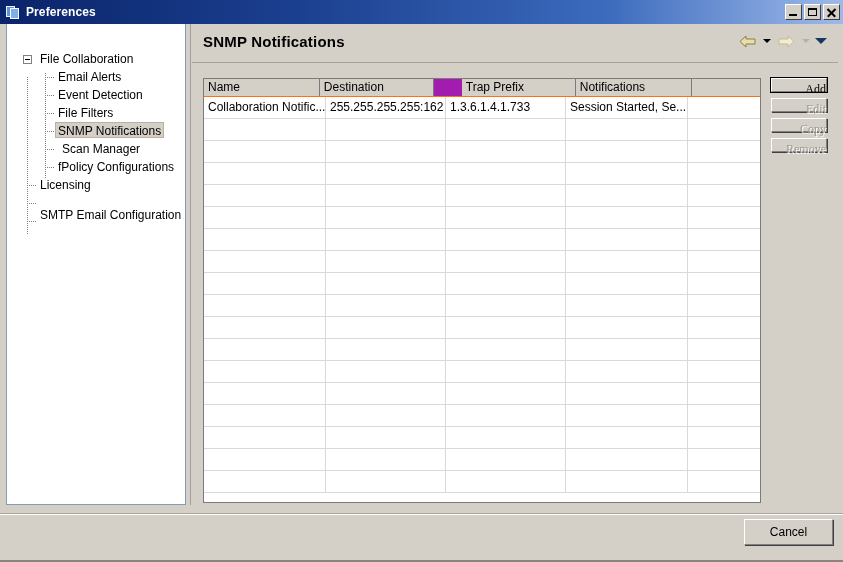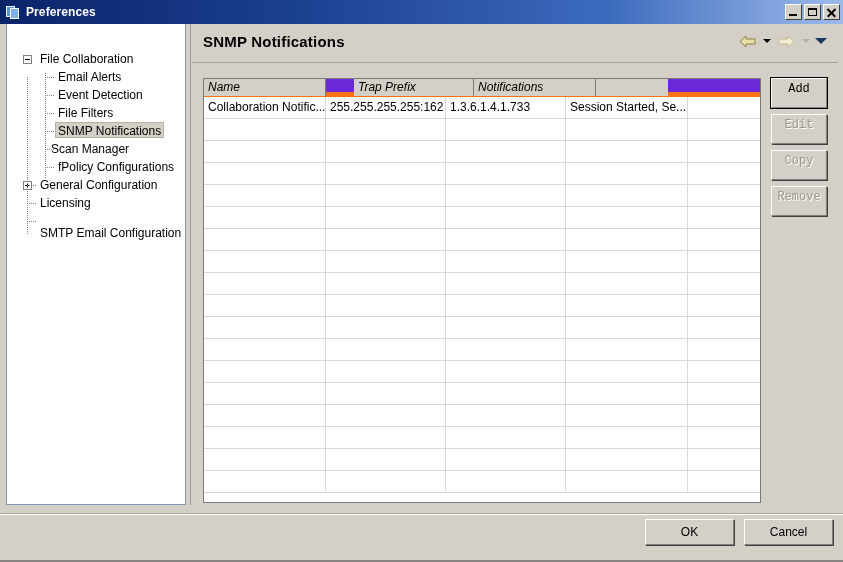--- a/index.html
+++ b/index.html
@@ -259,24 +259,23 @@
     left: 12px; top: 54px;
     width: 558px; height: 425px;
     background: #ffffff;
     border: 1px solid #7a7a7a;
     box-sizing: border-box;
     overflow: hidden;
   }
   .thead {
     display: flex;
     height: 18px;
-    background: #6d28d9;
-    border-bottom: 5px solid #f97316;
-    box-sizing: border-box;
-    font-style: italic;
+    background: #a21caf;
+    border-bottom: 1px solid #f97316;
+    box-sizing: border-box;
   }
   .th {
     height: 17px;
     line-height: 17px;
     font-size: 12px;
     color: #000;
     padding-left: 4px;
     box-sizing: border-box;
     border-right: 1px solid #7a7a7a;
     background: #d4d0c8;
@@ -306,33 +305,33 @@
   }
   .td:last-child { border-right: none; }
 
   
   .side-buttons {
     position: absolute;
     left: 580px; top: 54px;
     width: 56px;
   }
   .sbtn {
-    width: 56px; height: 30px;
+    width: 56px; height: 14px;
     margin-bottom: 6px;
     background: #d4d0c8;
     border-top: 1px solid #ffffff;
     border-left: 1px solid #ffffff;
     border-right: 1px solid #808080;
     border-bottom: 1px solid #808080;
     box-shadow: 1px 1px 0 #404040;
     box-sizing: border-box;
-    font-family: Liberation Mono, monospace;
+    font-family: Liberation Serif, serif;
     font-size: 12px;
     color: #000;
-    text-align: center;
+    text-align: right;
     line-height: 20px;
     cursor: default;
     position: relative;
   }
   .sbtn.default {
     outline: 1px solid #000000;
     outline-offset: 0px;
   }
   .sbtn.disabled { color: #9c9890; text-shadow: 1px 1px 0 #ffffff; }
 
@@ -422,28 +421,24 @@
           <div class="tnode">
             <span class="lbl" style="left: 48px;">Event Detection</span>
           </div>
           <div class="tnode">
             <span class="lbl" style="left: 48px;">File Filters</span>
           </div>
           <div class="tnode sel">
             <span class="lbl" style="left: 48px;">SNMP Notifications</span>
           </div>
           <div class="tnode">
-            <span class="lbl" style="left: 41px;">Scan Manager</span>
+            <span class="lbl" style="left: 52px;">Scan Manager</span>
           </div>
           <div class="tnode">
             <span class="lbl" style="left: 48px;">fPolicy Configurations</span>
-          </div>
-          <div class="tnode">
-            <span class="exp plus" style="left: 16px;"></span>
-            <span class="lbl" style="left: 30px;">General Configuration</span>
           </div>
           <div class="tnode">
             <span class="lbl" style="left: 30px;">Licensing</span>
           </div>
           <div class="tnode">
             <span class="lbl" style="left: 30px; margin-top: 12px;">SMTP Email Configuration</span>
           </div>
           <div class="vline" style="left: 20px; top: 27px; height: 158px;"></div>
           <div class="hline" style="left: 20px; top: 135px; width: 10px;"></div>
           <div class="hline" style="left: 20px; top: 153px; width: 10px;"></div>
@@ -481,20 +476,21 @@
         <div class="nav-caret">
           <span class="caret-tri big"></span>
         </div>
       </div>
 
       <div class="title-sep"></div>
 
       <div class="table-outer">
         <div class="thead" id="thead">
             <div class="th" style="width: 122px;">Name</div>
+            <div class="th" style="width: 120px;">Destination</div>
             <div class="th" style="width: 120px; margin-left: 28px;">Trap Prefix</div>
             <div class="th" style="width: 122px;">Notifications</div>
             <div class="th" style="width: 72px;"></div>
           </div>
         <div class="tbody" id="tbody">
             <div class="trow">
               <div class="td" style="width: 122px;">Collaboration Notific...</div>
               <div class="td" style="width: 120px;">255.255.255.255:162</div>
               <div class="td" style="width: 120px;">1.3.6.1.4.1.733</div>
               <div class="td" style="width: 122px;">Session Started, Se...</div>
@@ -627,19 +623,18 @@
           <div class="sbtn disabled">Edit</div>
           <div class="sbtn disabled">Copy</div>
           <div class="sbtn disabled">Remove</div>
         </div>
     </div>
 
     <div class="footer-sep"></div>
     <div class="footer-sep2"></div>
 
     <div class="footer-buttons">
-      <div class="fbtn">OK</div>
       <div class="fbtn">Cancel</div>
     </div>
 
     <div class="bottom-edge"></div>
   </div>
 </div>
 
 </body></html>

